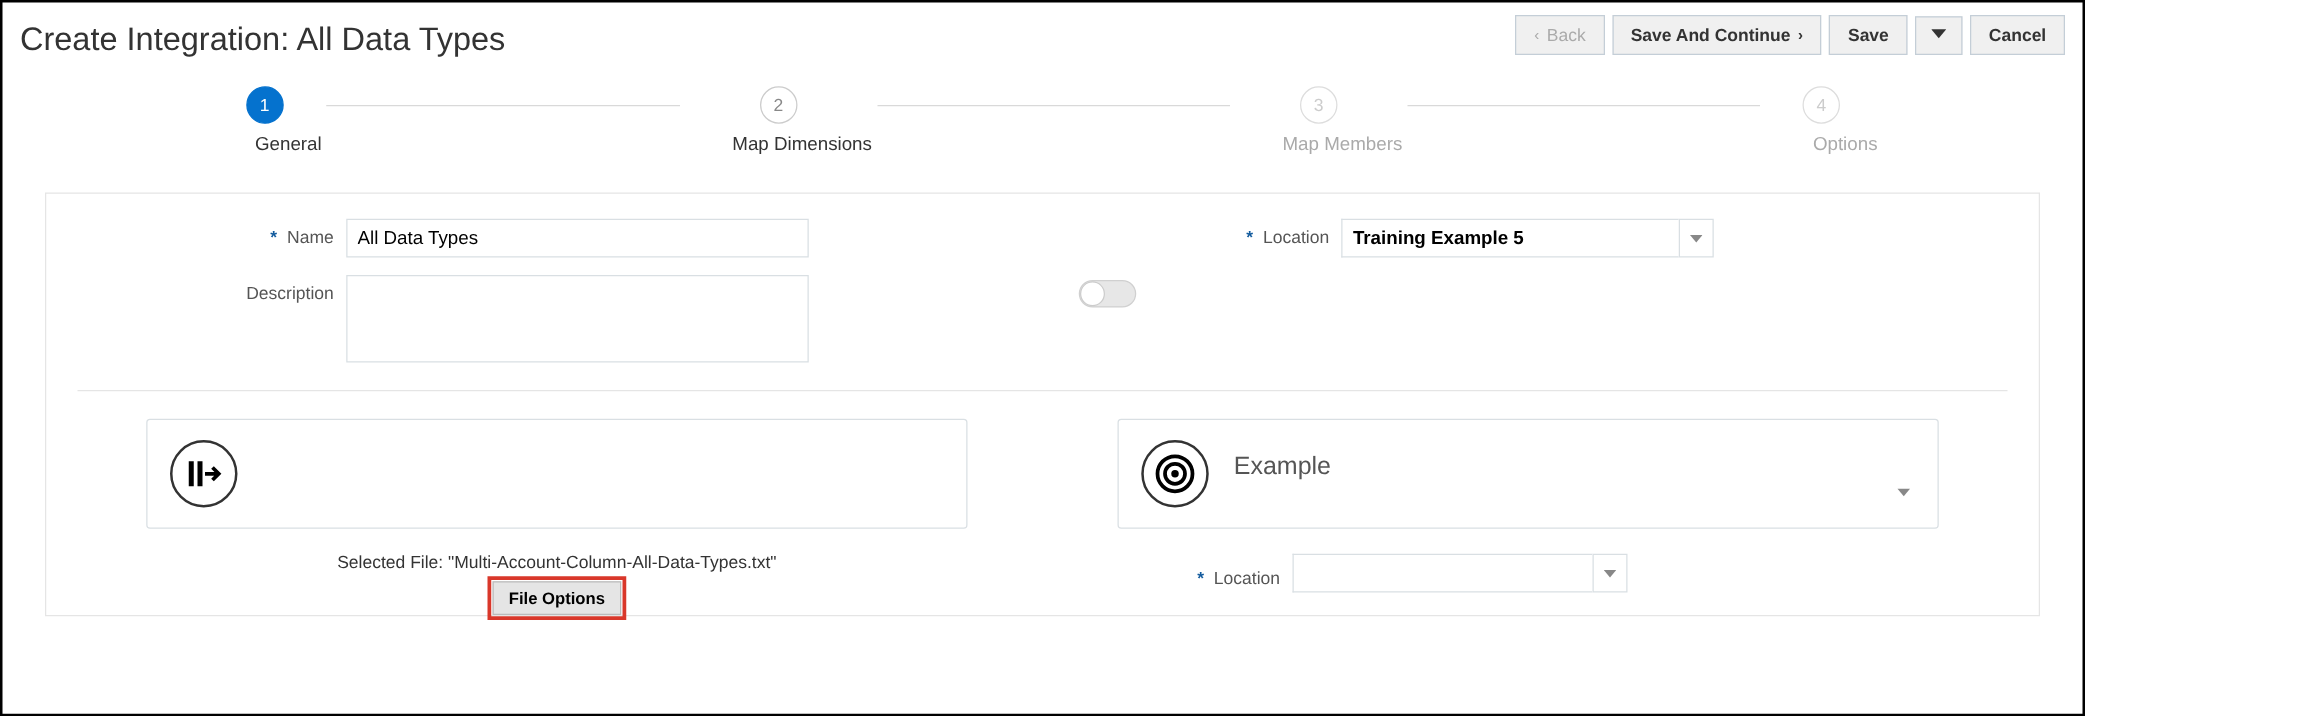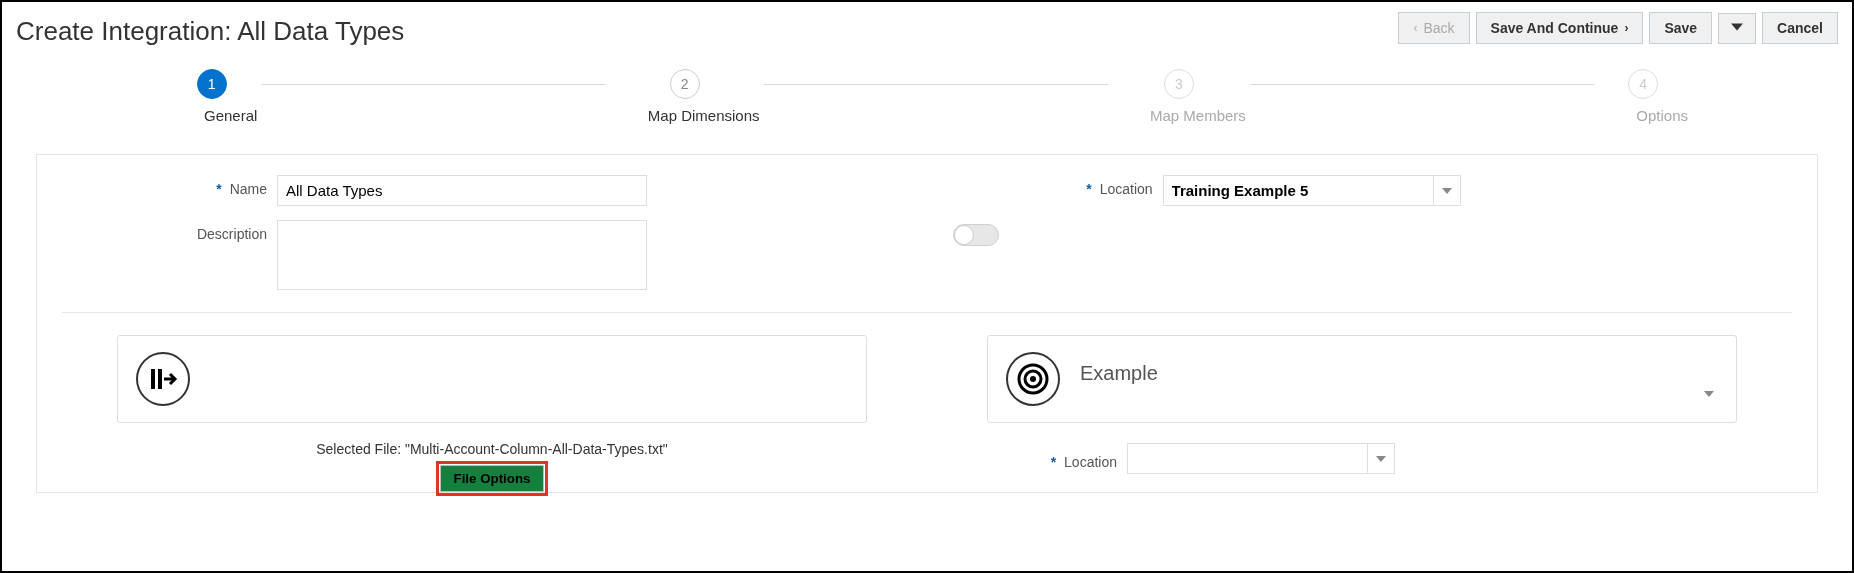--- a/index.html
+++ b/index.html
@@ -5,21 +5,21 @@
   * { box-sizing: border-box; }
   body {
     margin: 0;
     font-family: "Helvetica Neue", Arial, sans-serif;
     font-size: 14px;
     color: #333;
     background: #fff;
   }
   .outer {
     border: 2px solid #000;
-    width: 1854px;
+    width: 1668px;
     height: 573px;
     padding: 10px 14px;
     position: relative;
     overflow: hidden;
   }
   .topbar {
     display: flex;
     justify-content: space-between;
     align-items: flex-start;
     margin-bottom: 22px;
@@ -248,21 +248,21 @@
     font-size: 14px;
     color: #333;
     margin-top: 8px;
   }
   .file-options {
     display: block;
     margin: 8px auto 0 auto;
     padding: 5px 12px;
     font-weight: 700;
     border: 1px solid #bbb;
-    background: #15803d;
+    background: #e5e5e5;
     cursor: pointer;
     outline: 3px solid #d9372a;
     outline-offset: 1px;
   }
   .category-row {
     display: flex;
     align-items: center;
     justify-content: flex-start;
     gap: 10px;
     margin-top: 10px;

